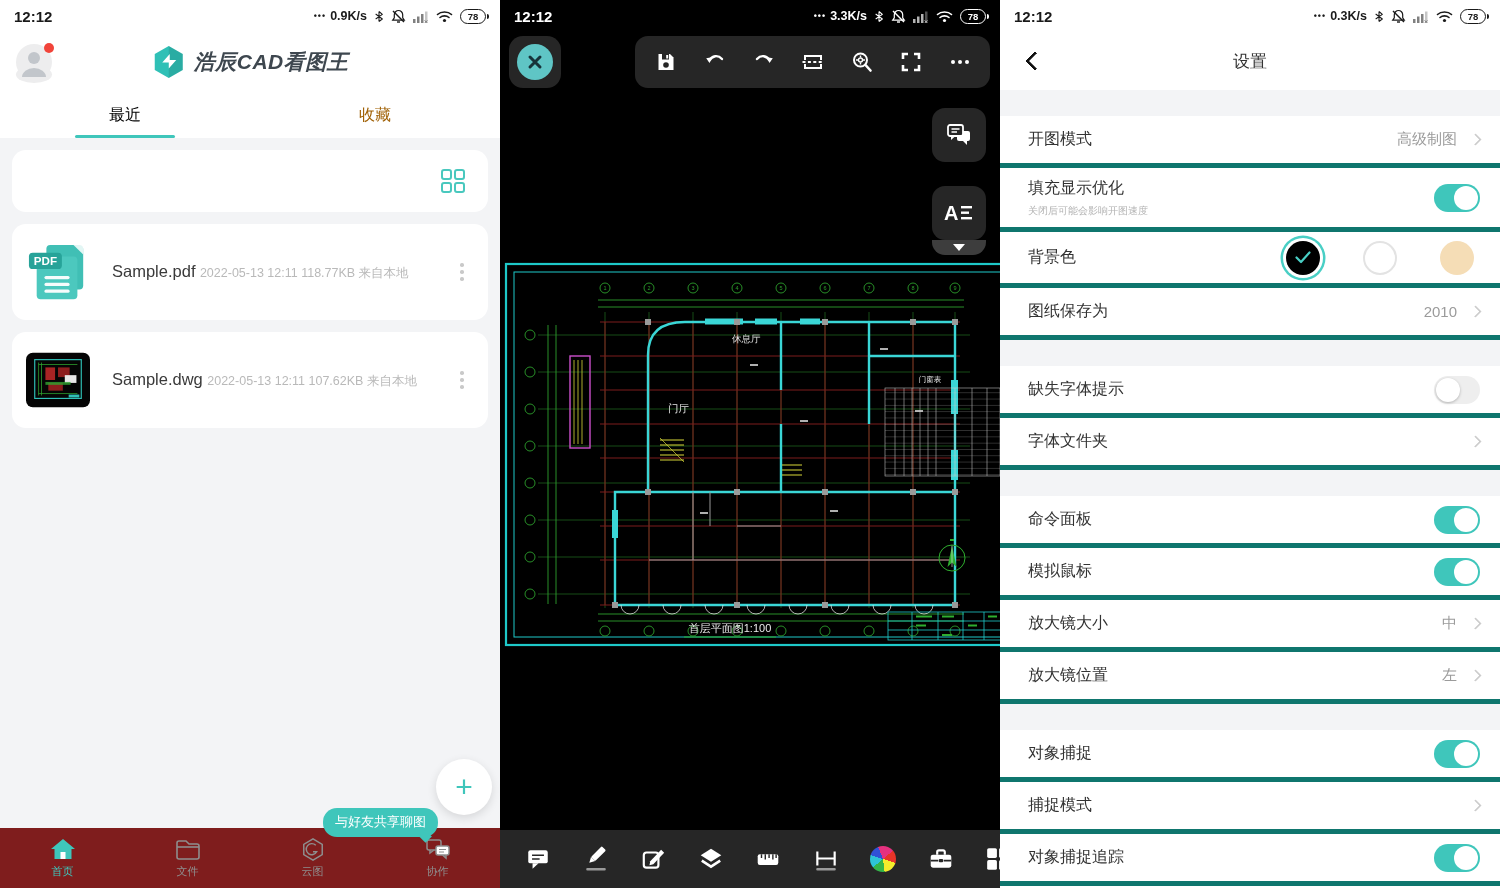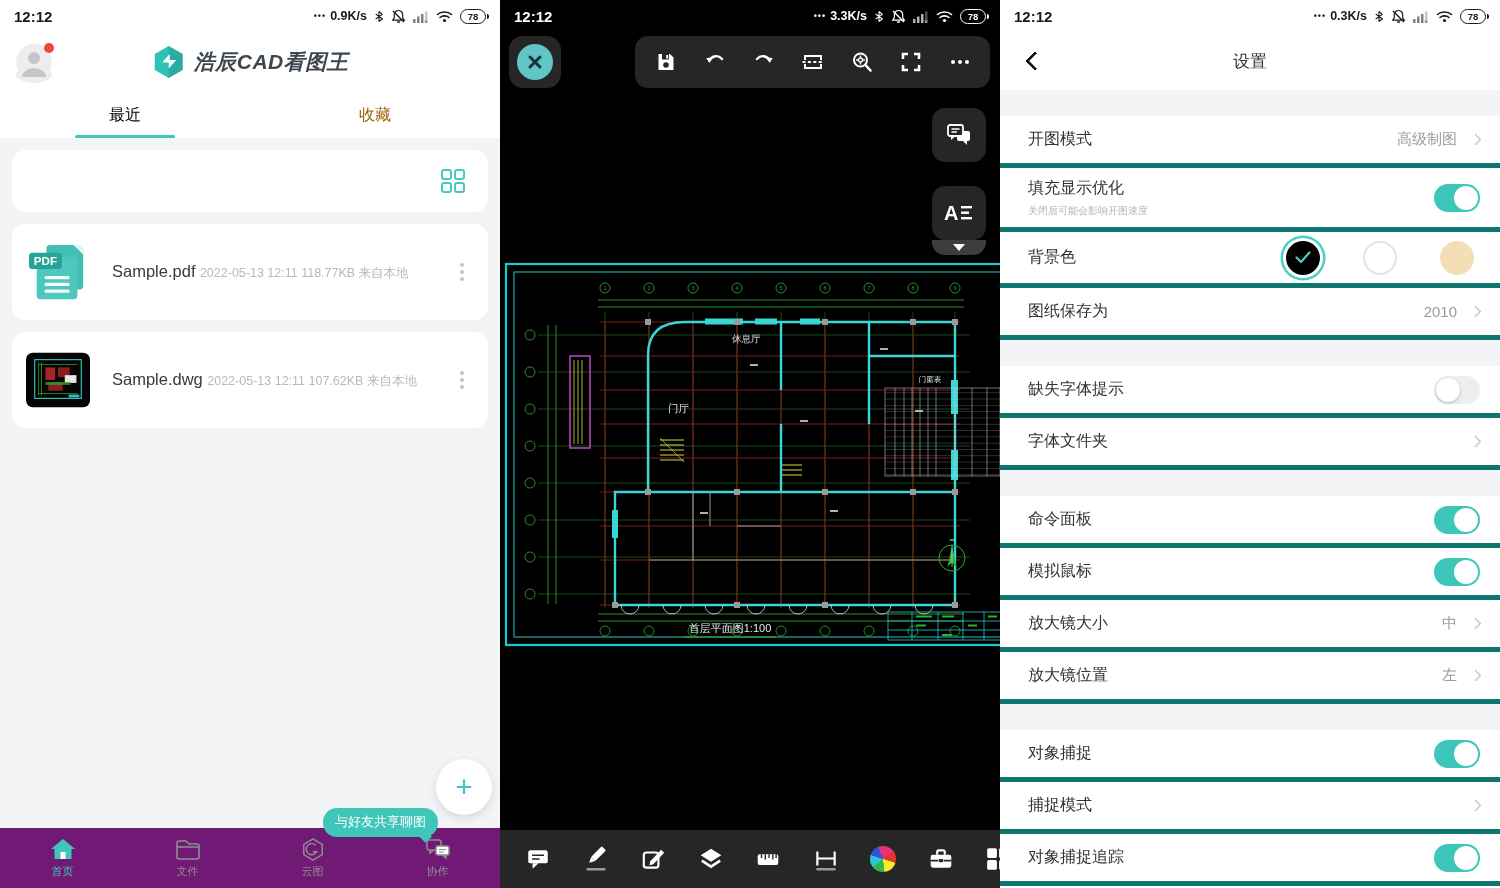--- a/index.html
+++ b/index.html
@@ -42,21 +42,21 @@
   .file-name { font-size:16.5px; color:#3a3a3a; margin-bottom:9px; }
   .file-meta { font-size:12.5px; color:#b9b9b9; }
   .dots-menu { width:24px; display:flex; flex-direction:column; align-items:center; gap:3.5px; padding:6px 0; cursor:pointer; }
   .dots-menu i { width:3.5px; height:3.5px; border-radius:50%; background:#c9c9c9; }
   .fab { position:absolute; right:8px; top:759px; width:56px; height:56px; border-radius:50%; background:#fff;
          box-shadow:0 3px 10px rgba(0,0,0,.12); display:flex; align-items:center; justify-content:center;
          color:#3fc6bb; font-size:30px; font-weight:400; border:none; cursor:pointer; }
   .share-tooltip { position:absolute; right:62px; top:808px; background:#3fc6bb; color:#fff; font-size:13px;
                    padding:5px 12px 6px; border-radius:14px; z-index:5; }
   .share-tooltip::after { content:""; position:absolute; right:8px; bottom:-4px; width:9px; height:9px; background:#3fc6bb; transform:rotate(45deg); }
-  .bottomnav { position:absolute; left:0; bottom:0; width:100%; height:60px; background:#701a75; display:flex; }
+  .bottomnav { position:absolute; left:0; bottom:0; width:100%; height:60px; background:#7f1d1d; display:flex; }
   .nav-item { flex:1; display:flex; flex-direction:column; align-items:center; justify-content:center; gap:3px; cursor:pointer; }
   .nav-label { font-size:11px; color:#8f8f8f; }
   .nav-item.active .nav-label { color:#3fc6bb; }
 
   
   .viewer { background:#000; }
   .close-btn { position:absolute; left:9px; top:36px; width:52px; height:52px; border-radius:14px; background:#262626;
                display:flex; align-items:center; justify-content:center; cursor:pointer; }
   .close-circle { width:36px; height:36px; border-radius:50%; background:#5fc5c5; display:flex; align-items:center; justify-content:center; }
   .vtoolbar { position:absolute; left:135px; right:10px; top:36px; height:52px; background:#262626; border-radius:13px;

